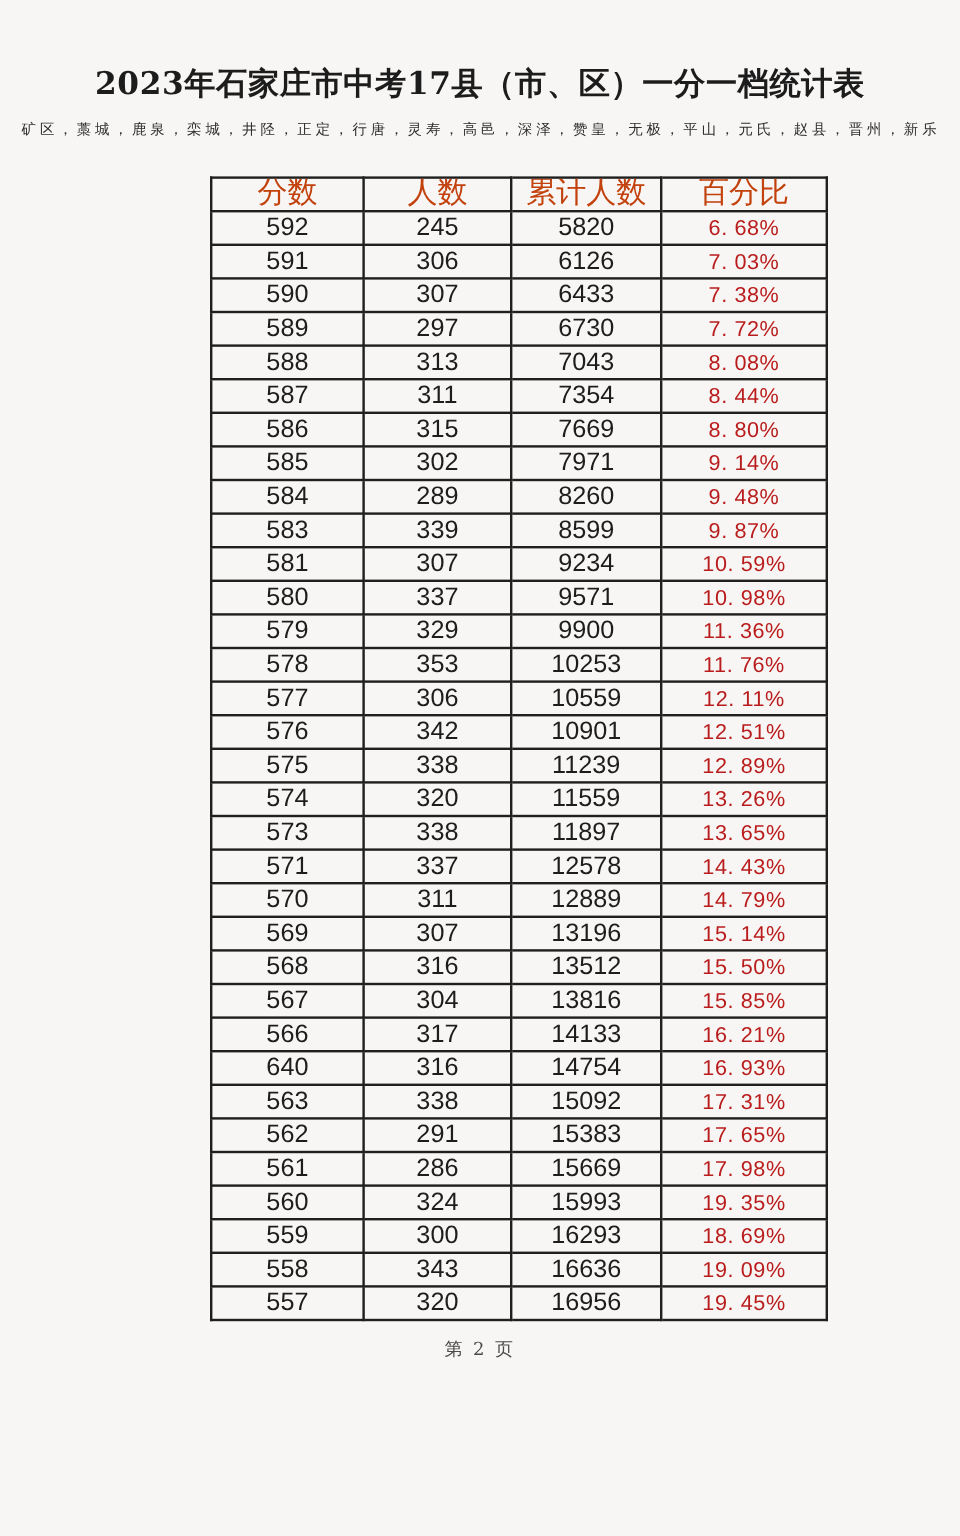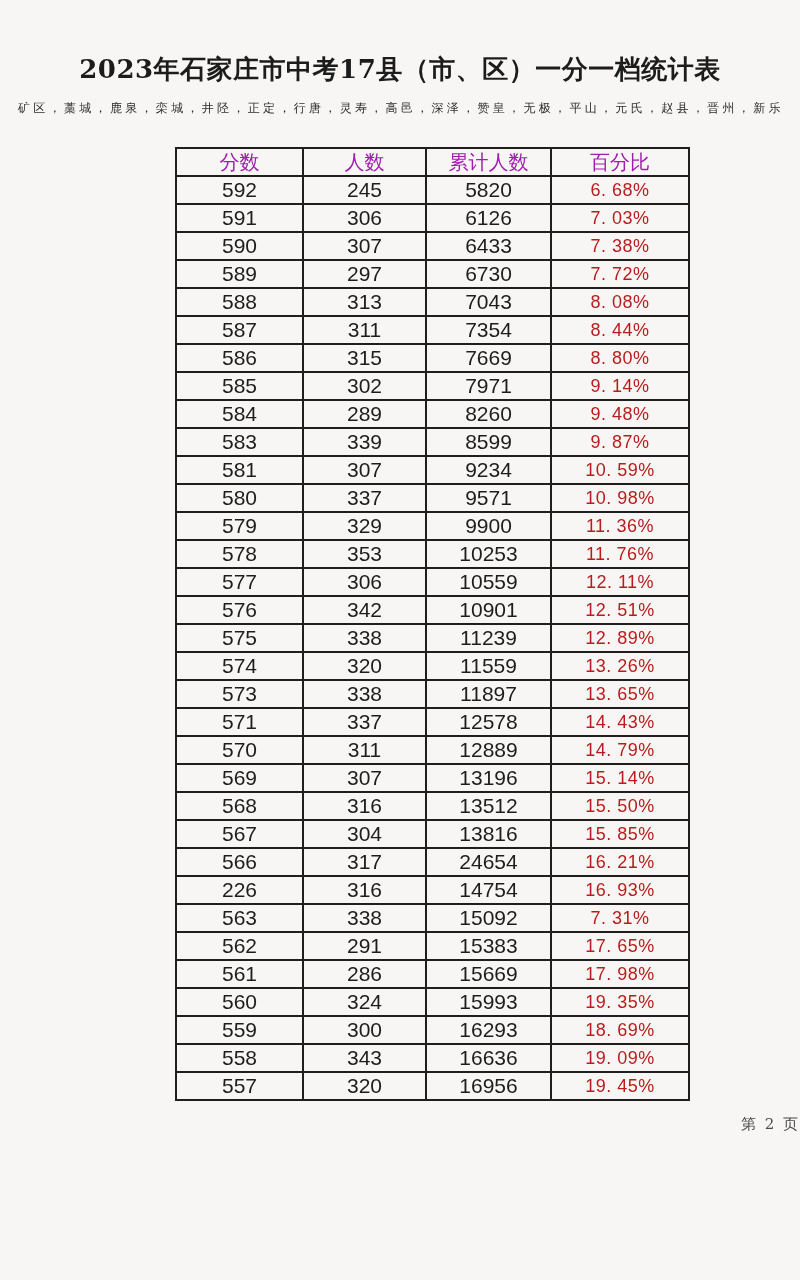--- a/index.html
+++ b/index.html
@@ -47,43 +47,43 @@
   .score-table th, .score-table td {
     border: 2px solid #1f1f1f;
     height: 26px;
     padding: 0;
     text-align: center;
     vertical-align: middle;
     line-height: 26px;
     overflow: hidden;
   }
   .score-table th {
-    font-family: Liberation Serif, serif;
-    font-size: 20px;
+    font-family: Liberation Mono, monospace;
+    font-size: 25px;
     font-weight: normal;
-    color: #a21caf;
+    color: #c2410c;
   }
   .score-table td.c0, .score-table td.c1, .score-table td.c2 {
     font-family: "Liberation Sans", sans-serif;
     font-size: 21px;
     color: #1d1d1d;
   }
   .score-table td.c3 {
     font-family: Liberation Sans, sans-serif;
     font-size: 18px;
     color: #b91c1c;
     letter-spacing: 0.5px;
   }
   .col0 { width: 127px; }
   .col1 { width: 123px; }
   .col2 { width: 125px; }
   .col3 { width: 138px; }
   .footer {
     margin-top: 14px;
-    text-align: right;
+    text-align: center;
     font-size: 15px;
     color: #4a4a4a;
     letter-spacing: 2px;
     font-family: "DejaVu Serif", serif;
   }
 </style>
 </head>
 <body>
 
 <div class="doc">
@@ -248,34 +248,34 @@
         </tr>
         <tr>
           <td class="c0">567</td>
           <td class="c1">304</td>
           <td class="c2">13816</td>
           <td class="c3">15. 85%</td>
         </tr>
         <tr>
           <td class="c0">566</td>
           <td class="c1">317</td>
-          <td class="c2">24654</td>
+          <td class="c2">14133</td>
           <td class="c3">16. 21%</td>
         </tr>
         <tr>
-          <td class="c0">226</td>
+          <td class="c0">640</td>
           <td class="c1">316</td>
           <td class="c2">14754</td>
           <td class="c3">16. 93%</td>
         </tr>
         <tr>
           <td class="c0">563</td>
           <td class="c1">338</td>
           <td class="c2">15092</td>
-          <td class="c3">7. 31%</td>
+          <td class="c3">17. 31%</td>
         </tr>
         <tr>
           <td class="c0">562</td>
           <td class="c1">291</td>
           <td class="c2">15383</td>
           <td class="c3">17. 65%</td>
         </tr>
         <tr>
           <td class="c0">561</td>
           <td class="c1">286</td>

